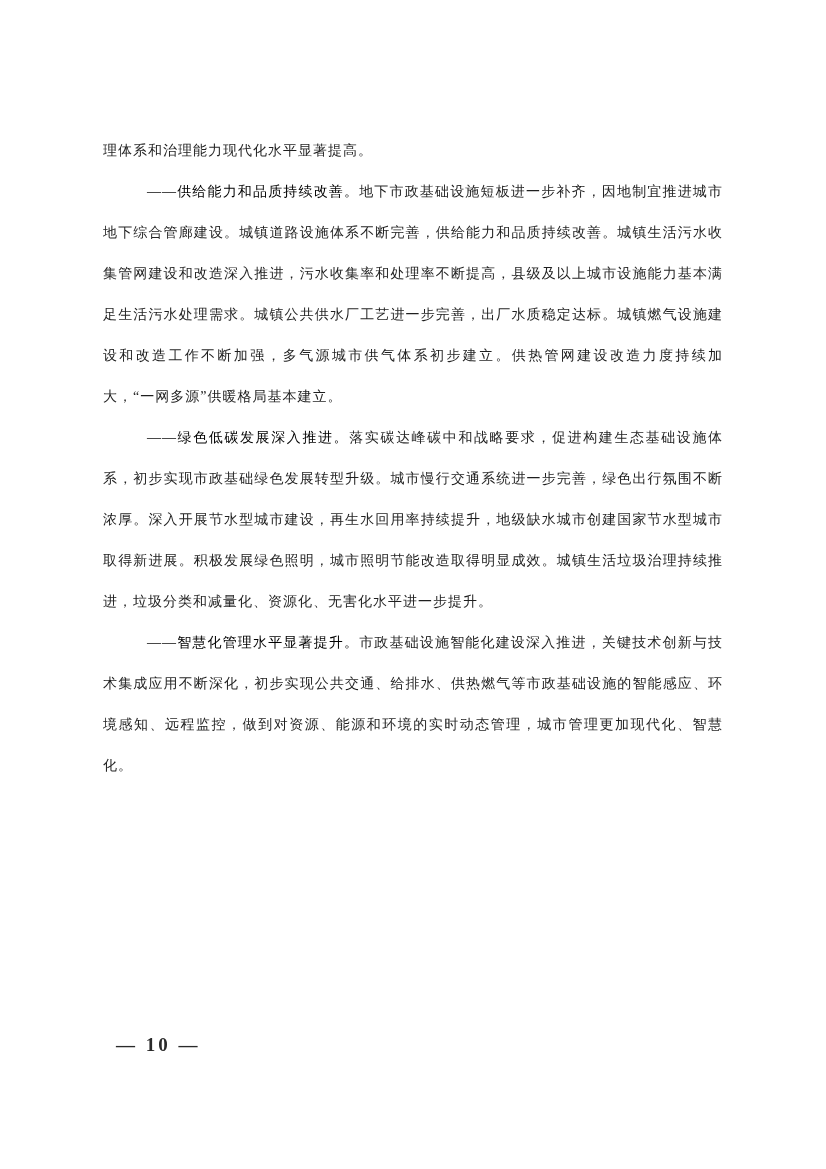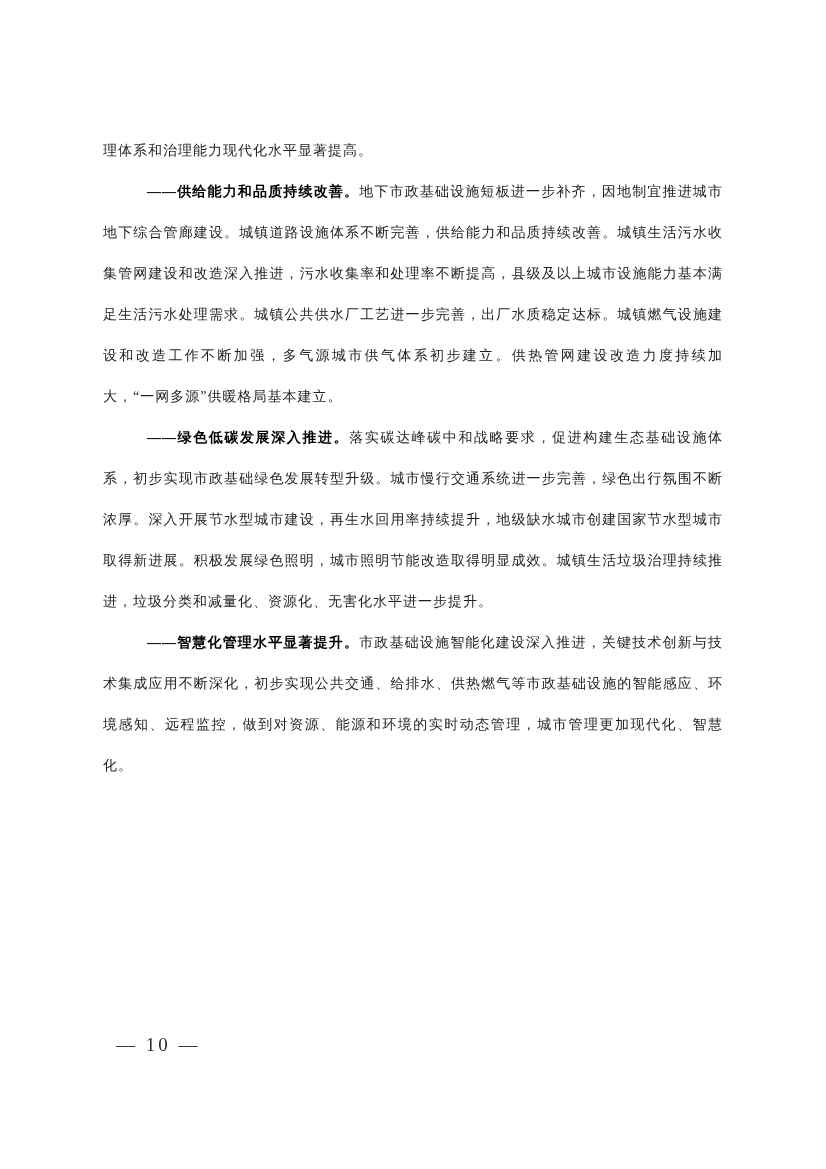--- a/index.html
+++ b/index.html
@@ -35,31 +35,32 @@
     padding: 0;
     text-indent: 0;
   }
   .para.indent {
     text-indent: 44px;
   }
   .seg {
     font-weight: normal;
   }
   .seg.bold {
-    font-weight: bold;
+    font-weight: normal;
     color: #000000;
   }
   .footer {
     position: absolute;
     left: 116px;
     top: 1030px;
     font-size: 19px;
     line-height: 30px;
     letter-spacing: 3px;
     color: #2a2a2a;
+    font-weight: bold;
   }
 </style>
 </head>
 <body>
 
 <div class="page">
   <div class="text-body">
       <p class="para"><span class="seg">理体系和治理能力现代化水平显著提高。</span></p>
       <p class="para indent"><span class="seg bold">——供给能力和品质持续改善。</span><span class="seg">地下市政基础设施短板进一步补齐，因地制宜推进城市地下综合管廊建设。城镇道路设施体系不断完善，供给能力和品质持续改善。城镇生活污水收集管网建设和改造深入推进，污水收集率和处理率不断提高，县级及以上城市设施能力基本满足生活污水处理需求。城镇公共供水厂工艺进一步完善，出厂水质稳定达标。城镇燃气设施建设和改造工作不断加强，多气源城市供气体系初步建立。供热管网建设改造力度持续加大，“一网多源”供暖格局基本建立。</span></p>
       <p class="para indent"><span class="seg bold">——绿色低碳发展深入推进。</span><span class="seg">落实碳达峰碳中和战略要求，促进构建生态基础设施体系，初步实现市政基础绿色发展转型升级。城市慢行交通系统进一步完善，绿色出行氛围不断浓厚。深入开展节水型城市建设，再生水回用率持续提升，地级缺水城市创建国家节水型城市取得新进展。积极发展绿色照明，城市照明节能改造取得明显成效。城镇生活垃圾治理持续推进，垃圾分类和减量化、资源化、无害化水平进一步提升。</span></p>

